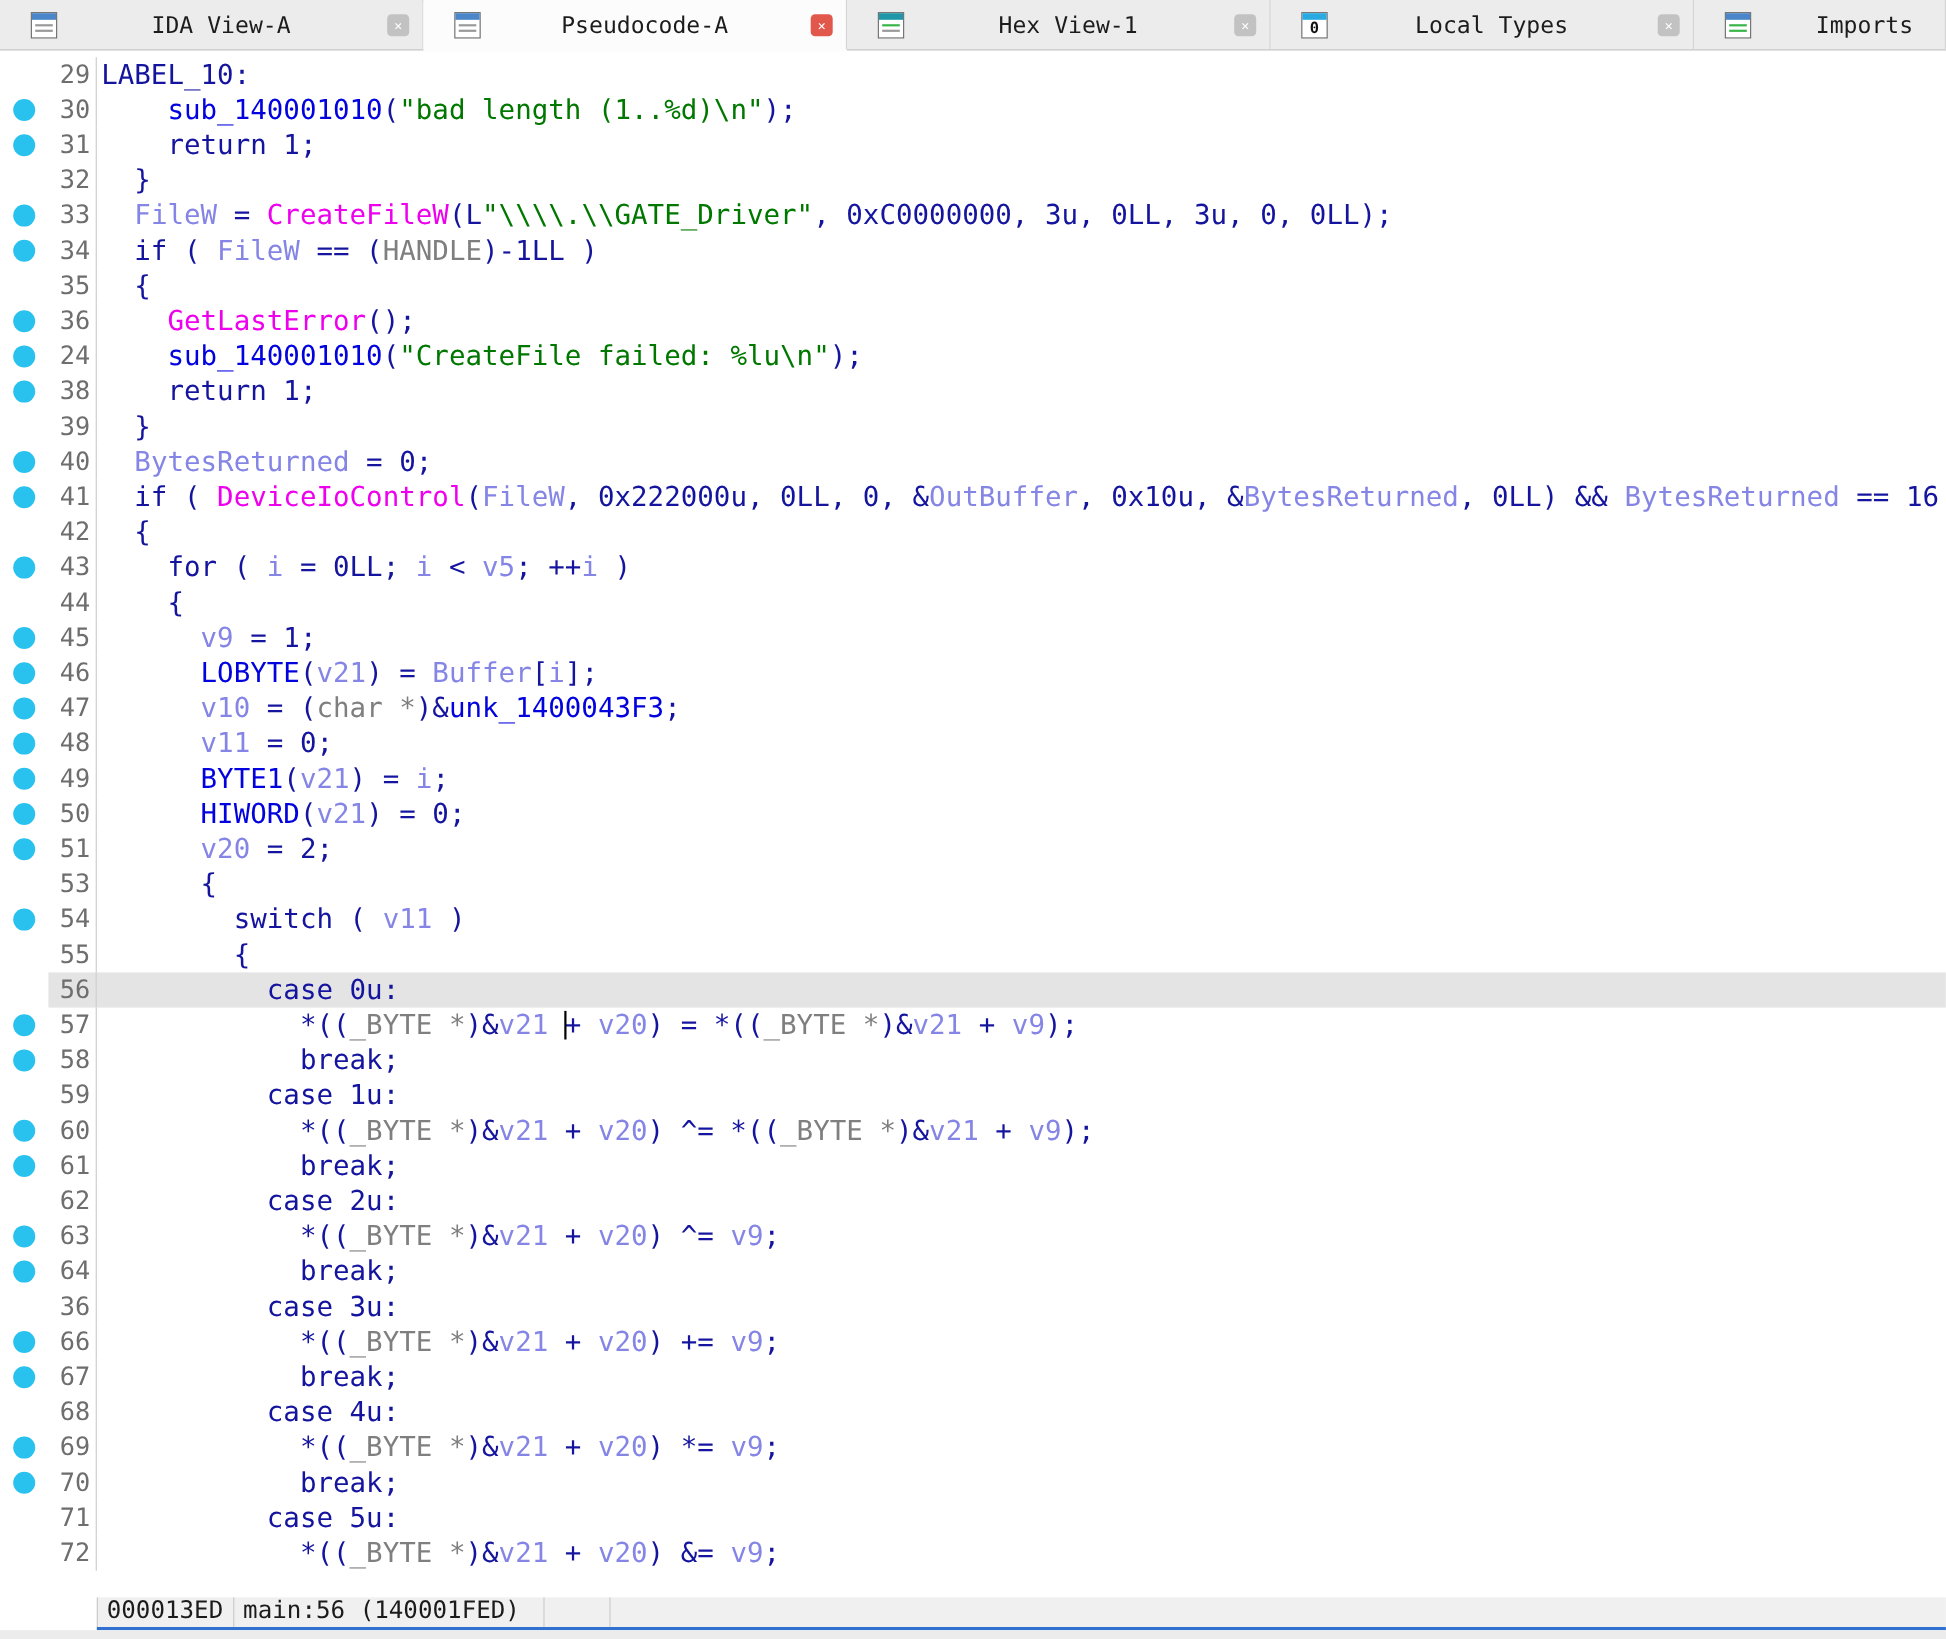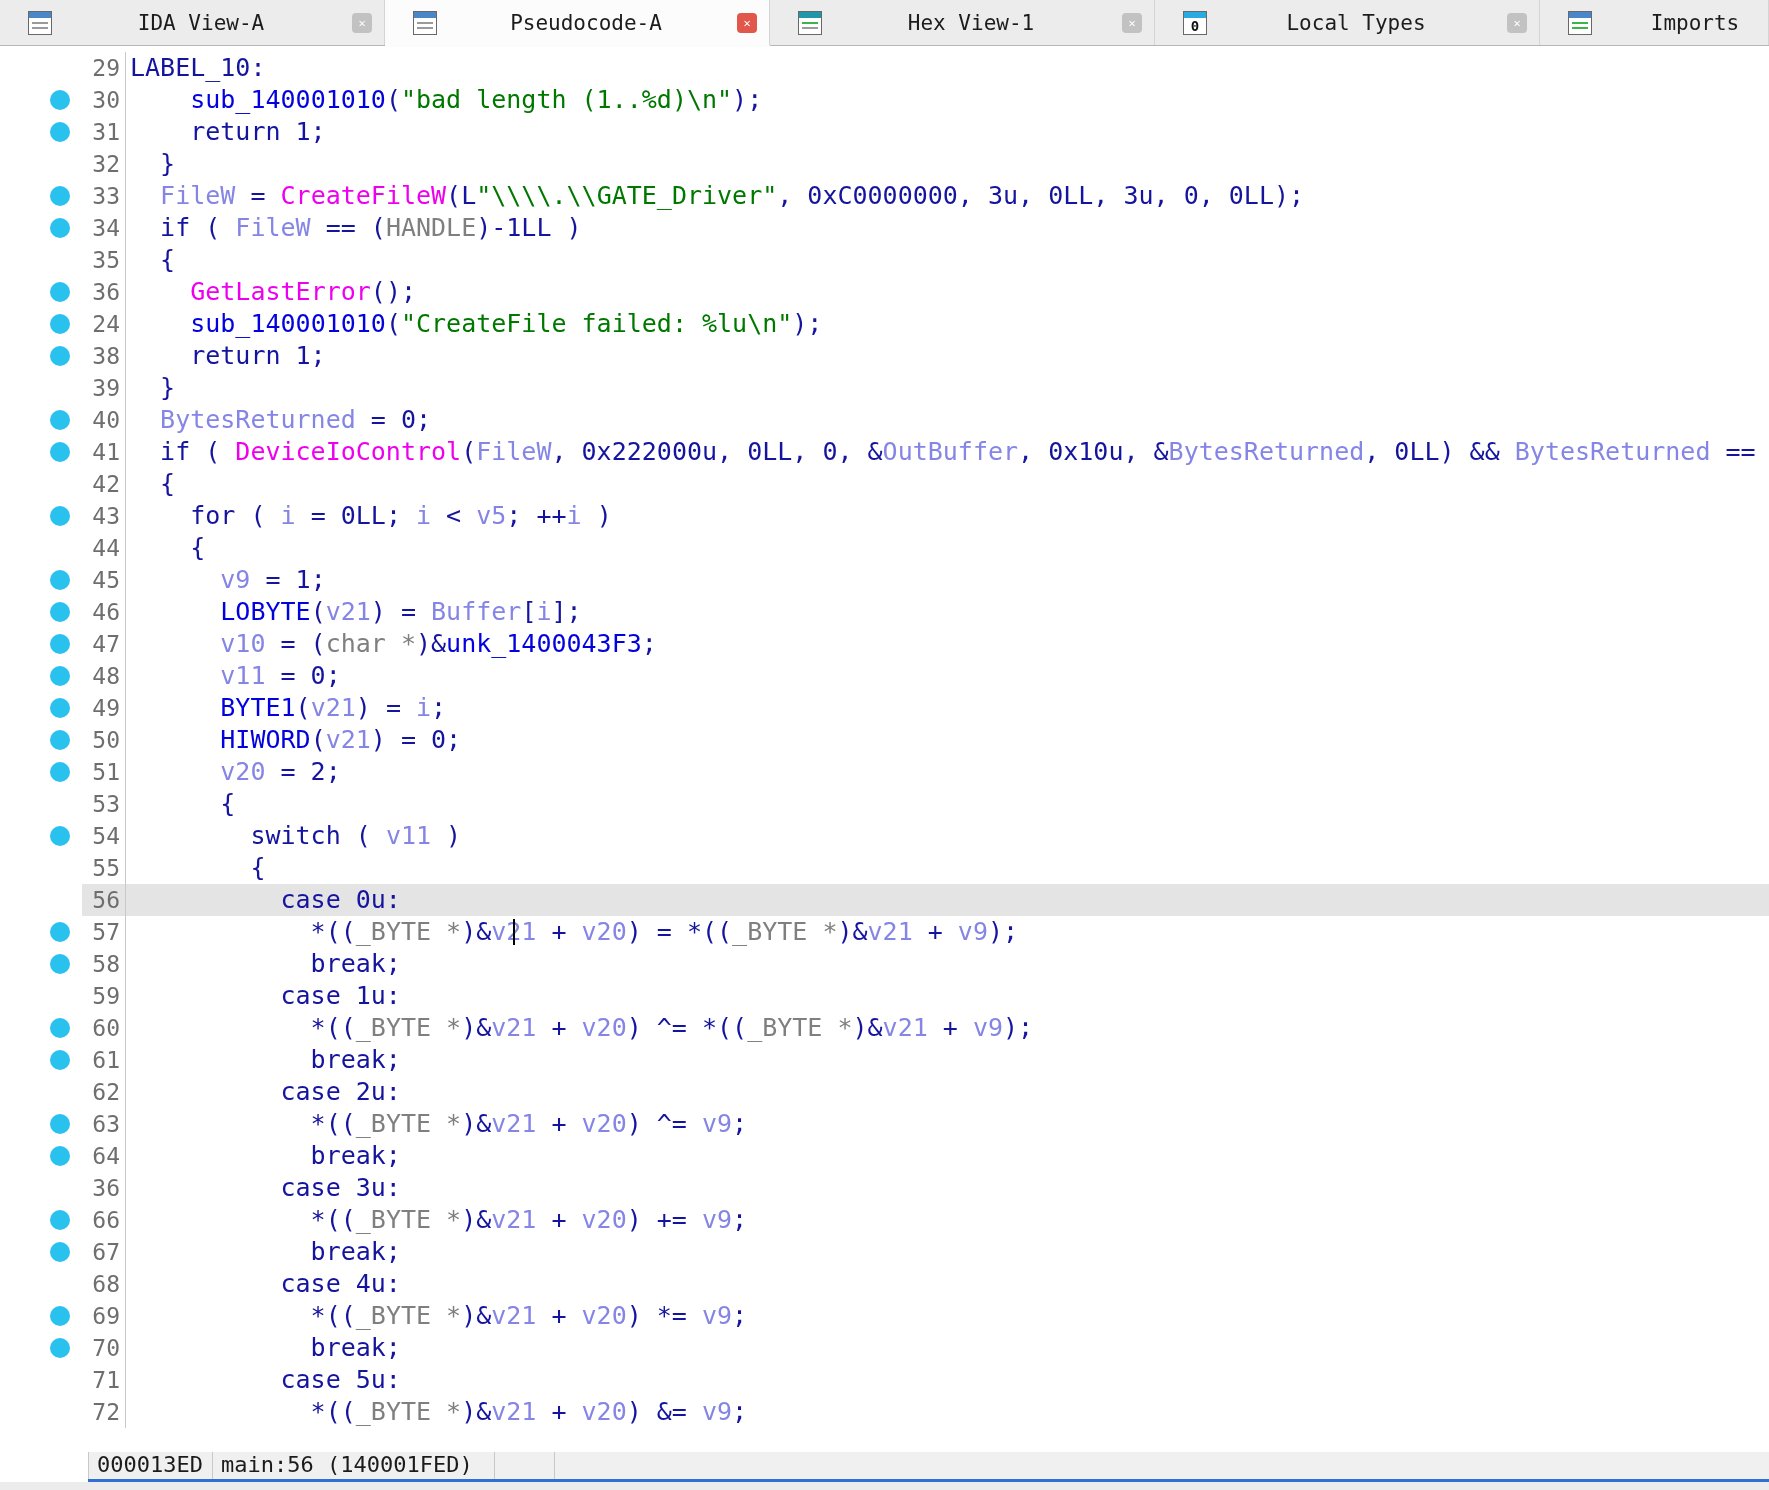--- a/index.html
+++ b/index.html
@@ -33,21 +33,21 @@
   .tabclose { width:20px; height:20px; border-radius:4px; margin-left:8px; flex:none;
               position:relative; cursor:pointer; }
   .tabclose::after { content:"✕"; position:absolute; inset:0; color:#fff; font-size:12px;
                      line-height:20px; text-align:center; font-weight:bold; }
   .tabclose.gray { background:var(--close-inactive); }
   .tabclose.red  { background:var(--close-active); }
 
   
   .editor { position:relative; height:1406px; overflow:hidden; background:var(--editor-bg);
             padding-top:6px; }
-  .row { display:flex; height:32px; line-height:32px; font-size:25px; white-space:pre;padding-left:38px; }
+  .row { display:flex; height:32px; line-height:32px; font-size:25px; white-space:pre; }
   .bpcol { width:44px; flex:none; position:relative; }
   .dot { position:absolute; left:12px; top:6px; width:20px; height:20px; border-radius:50%;
          background:var(--breakpoint); }
   .lncol { width:44px; flex:none; text-align:right; padding-right:5px;
            border-right:1px solid #c9c9c9; color:var(--line-number); font-size:23px; }
   .codecol { flex:1; padding-left:4px; color:var(--keyword-navy); }
   .row.current .codecol, .row.current .lncol { background:var(--current-line-bg); }
 
   .tk-k { color:var(--keyword-navy); }
   .tk-v { color:var(--variable); }

